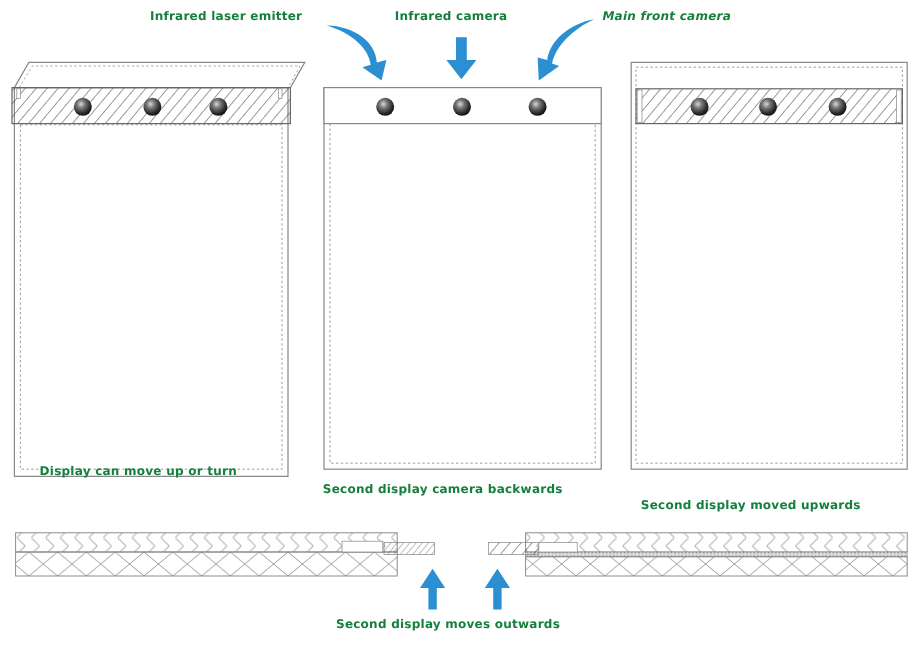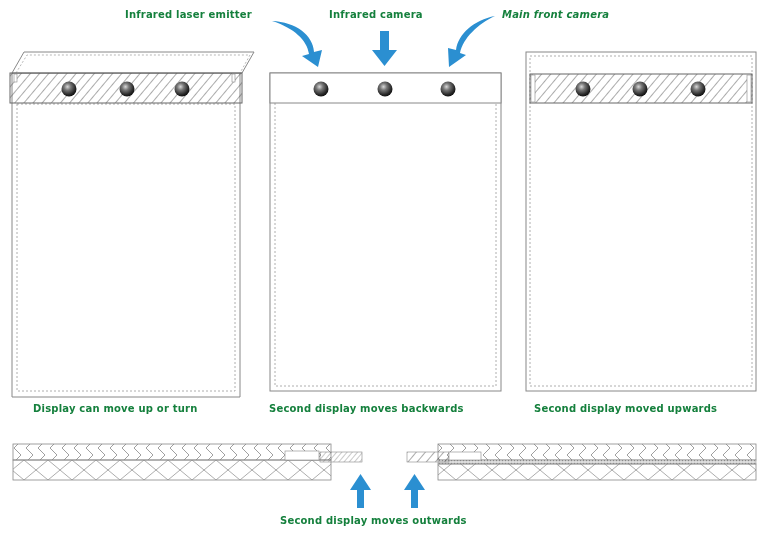--- a/index.html
+++ b/index.html
@@ -102,16 +102,16 @@
   <g fill="#2b8fd1">
     <path d="M357,508 L364,508 L364,490 L371,490 L360.5,474 L350,490 L357,490 Z"></path>
     <path d="M411,508 L418,508 L418,490 L425,490 L414.5,474 L404,490 L411,490 Z"></path>
   </g>
 </svg>
 
 <div class="lbl" style="left:125px; top:9px;">Infrared laser emitter</div>
 <div class="lbl" style="left:329px; top:9px;">Infrared camera</div>
 <div class="lbl" style="left:502px; top:9px;font-style:italic;">Main front camera</div>
 
-<div class="lbl" style="left:33px; top:403px;text-align:right;">Display can move up or turn</div>
-<div class="lbl" style="left:269px; top:403px;">Second display moves backwards</div>
-<div class="lbl" style="left:534px; top:403px;">Second display moved upwards</div>
+<div class="lbl" style="left:33px; top:388px;text-align:right;">Display can move up or turn</div>
+<div class="lbl" style="left:269px; top:403px;">Second display camera backwards</div>
+<div class="lbl" style="left:534px; top:416px;">Second display moved upwards</div>
 <div class="lbl" style="left:280px; top:515px;">Second display moves outwards</div>
 
 </body></html>

